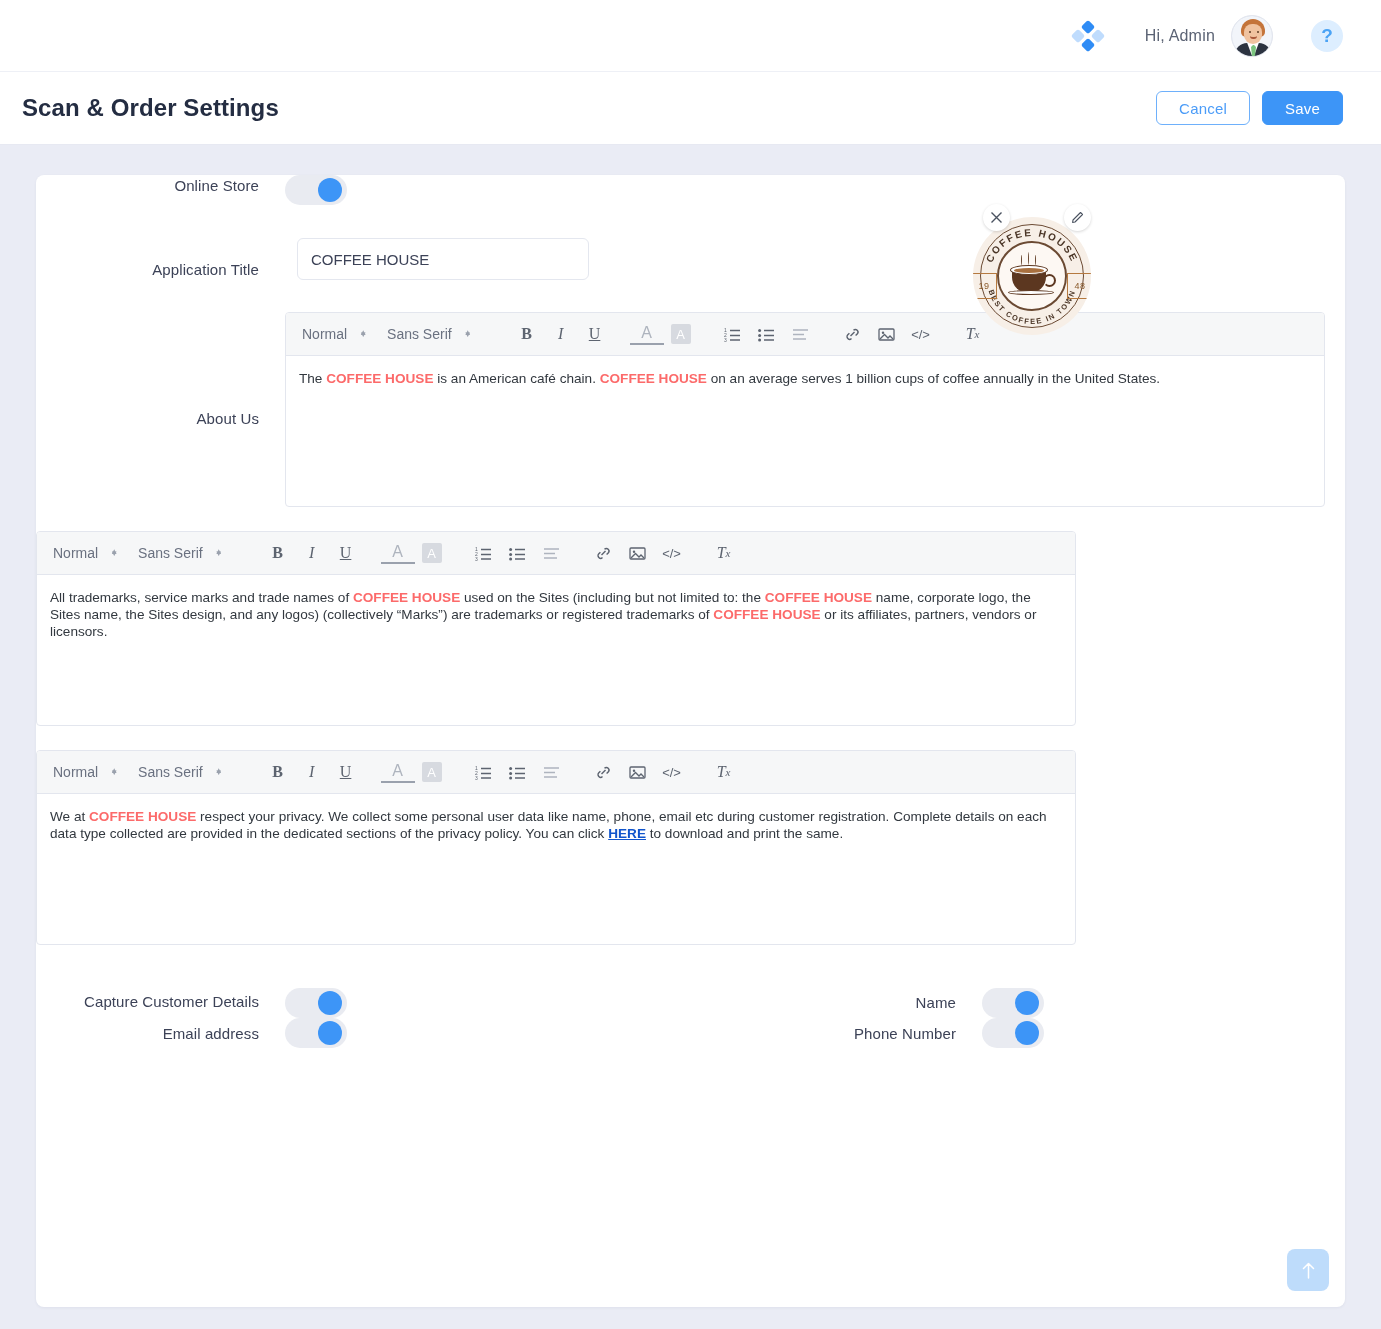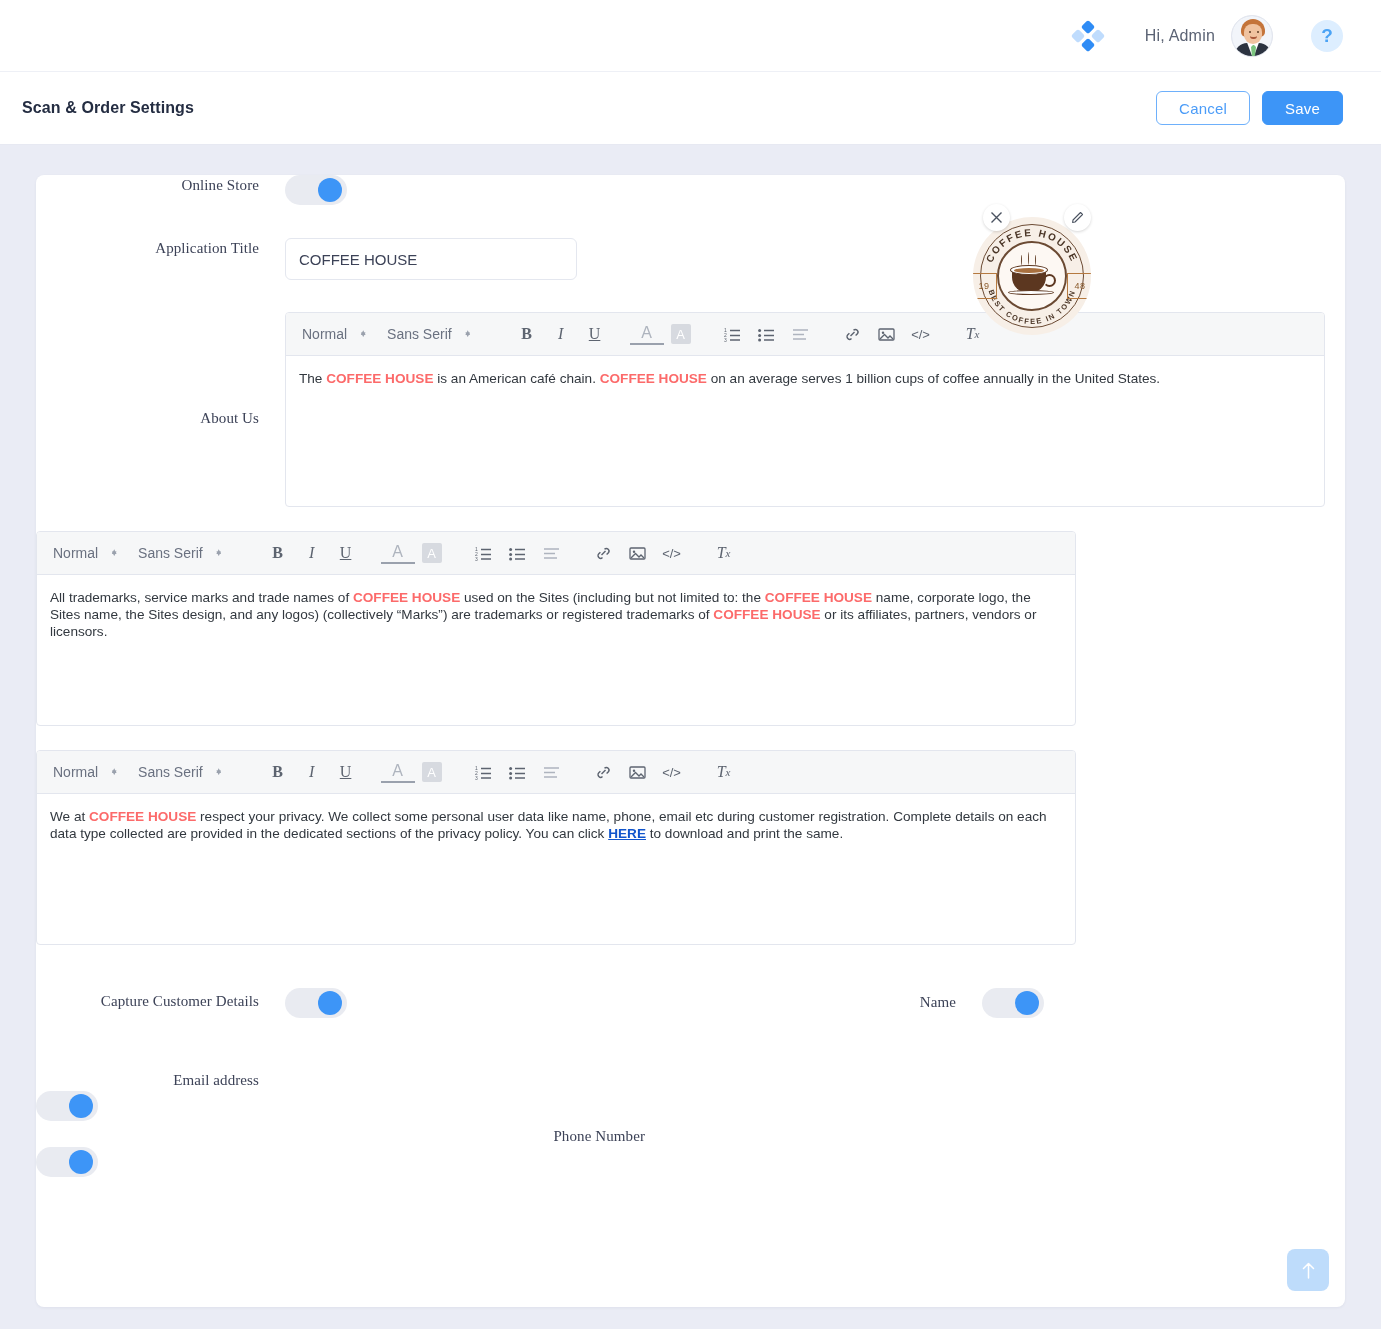--- a/index.html
+++ b/index.html
@@ -80,21 +80,21 @@
   
   .pagehead {
     height: 73px;
     background: #ffffff;
     display: flex;
     align-items: center;
     padding: 0 38px 0 22px;
     border-bottom: 1px solid #e7e9f2;
   }
   .page-title {
-    font-size: 16px;
+    font-size: 24px;
     font-weight: bold;
     color: #242d42;
     letter-spacing: .1px;
   }
   .head-actions { margin-left:auto; display:flex; align-items:center; gap: 12px; }
   .btn {
     height: 34px;
     border-radius: 6px;
     font-size: 15px;
     display:flex; align-items:center; justify-content:center;
@@ -119,21 +119,20 @@
   .row { display: flex; align-items: flex-start; }
   .lbl {
     width: 249px;
     text-align: right;
     font-size: 15px;
     color: #3c4257;
     padding-right: 26px;
     flex: none;
     line-height: 21px;
     letter-spacing: .1px;
-    font-family: Liberation Serif, serif;
   }
 
   
   .toggle {
     width: 62px; height: 30px;
     border-radius: 16px;
     background: #e9ebf1;
     position: relative;
     cursor: pointer;
     flex: none;
@@ -380,21 +379,21 @@
     </div>
   </div>
 
   <div class="row" style="margin-top:30px;">
     <div class="lbl">Online Store</div>
     <div class="toggle">
         <span class="knob"></span>
       </div>
   </div>
 
-  <div class="row" style="margin-top:33px; align-items:flex-start;">
+  <div class="row" style="margin-top:33px; align-items:flex-end;gap:12px;">
     <div class="lbl">Application Title</div>
     <input class="txt-input" value="COFFEE HOUSE" style="">
   </div>
 
 
   <div class="row" style="margin-top:32px;">
     <div class="lbl" style="padding-top:96px;">About Us</div>
     <div class="editor">
       <div class="ed-toolbar">
         <div class="ed-select">
@@ -611,21 +610,21 @@
     <div class="lbl" style="padding-top:4px;margin-top:12px;">Capture Customer Details</div>
     <div class="toggle" style="margin-top:13px;">
         <span class="knob"></span>
       </div>
     <div class="lbl" style="width:635px;padding-top:17px;">Name</div>
     <div class="toggle" style="margin-top:13px;">
         <span class="knob"></span>
       </div>
   </div>
 
-  <div class="row" style="margin-top:47px;flex-direction:column;">
+  <div class="row" style="">
     <div class="lbl" style="padding-top:5px;">Email address</div>
     <div class="toggle">
         <span class="knob"></span>
       </div>
     <div class="lbl" style="width:635px;padding-top:5px;">Phone Number</div>
     <div class="toggle">
         <span class="knob"></span>
       </div>
   </div>
 

